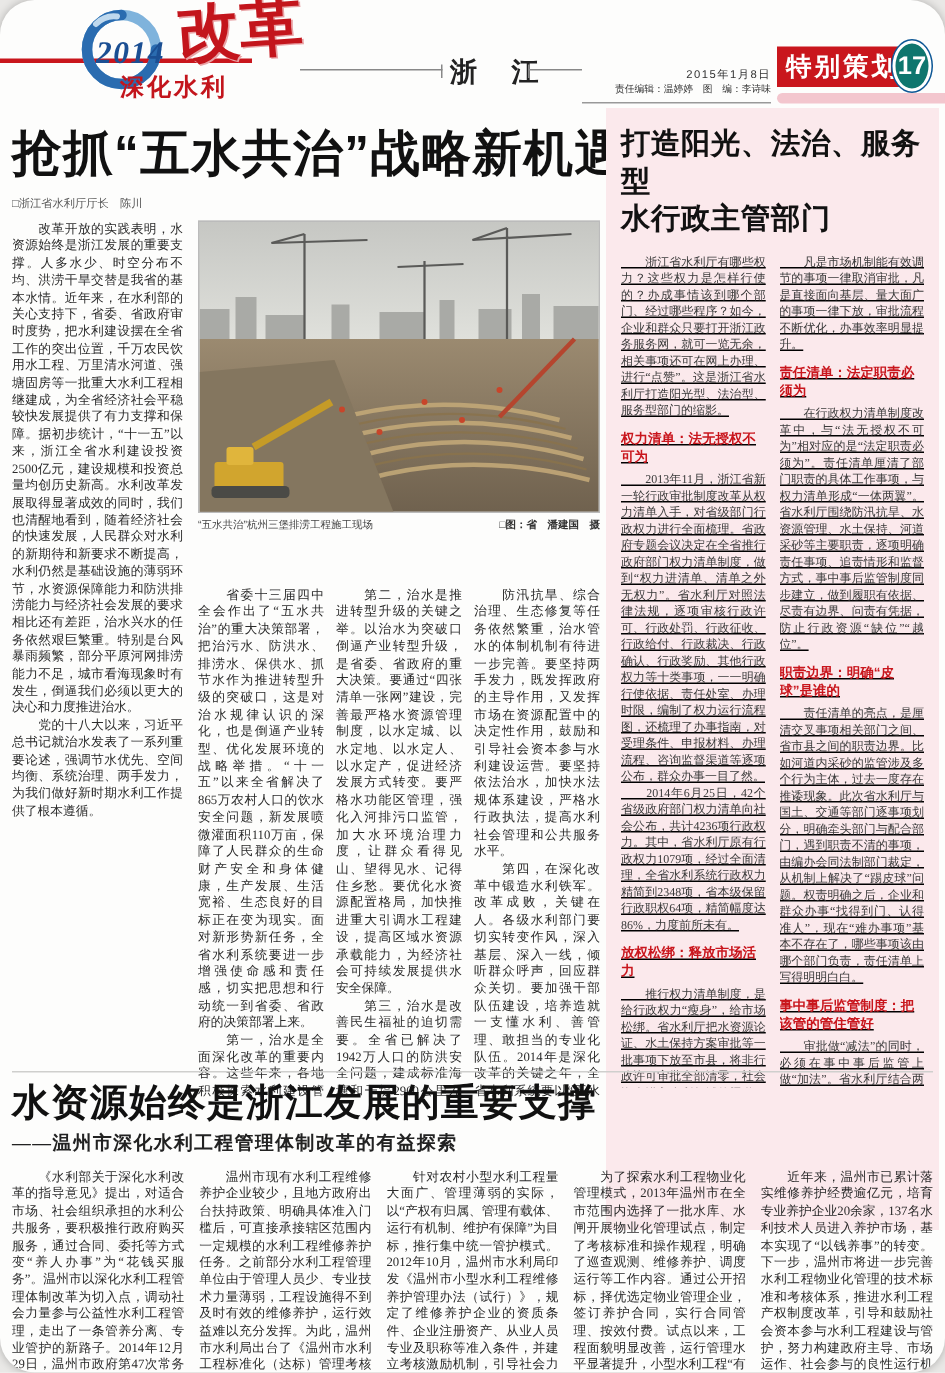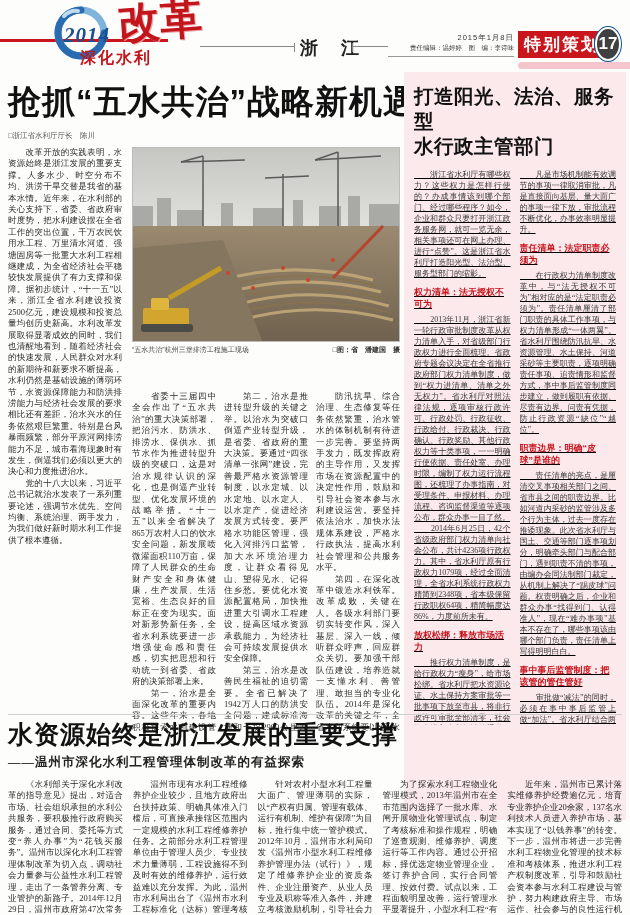--- a/index.html
+++ b/index.html
@@ -2,37 +2,38 @@
 <html><head>
 <meta charset="utf-8">
 <style>
   * { margin:0; padding:0; box-sizing:border-box; }
   html,body { background:#e9e8e6; }
   body { font-family:"Liberation Serif", serif; }
   #page {
     position:relative; width:630px; height:915px; margin:0 auto;
     background:#fdfdfc; overflow:hidden;
     box-shadow:0 0 6px rgba(0,0,0,.25);
+    border-radius:23px;
   }
   
   .masthead { position:absolute; left:0; top:0; width:630px; height:72px; }
   .logo-line { position:absolute; left:0; top:39px; width:168px; height:3px; background:#c9161d; }
   .logo-swirl { position:absolute; left:52px; top:4px; }
   .logo-year { position:absolute; left:64px; top:23px; font:italic 700 21px "Liberation Serif", serif; color:#1b4f93; letter-spacing:1px; }
   .logo-brand { position:absolute; left:118px; top:0px; font:900 42px "Liberation Serif", serif; color:#c3151c; transform:rotate(-4deg); line-height:1; text-shadow:1px 1px 0 #e8a2a5; }
   .logo-sub { position:absolute; left:80px; top:48px; font:700 16px "Liberation Sans", sans-serif; color:#c3151c; letter-spacing:2px; }
   .rule-left { position:absolute; left:200px; top:46px; width:95px; border-top:1px solid #888; }
   .rule-left::after { content:""; position:absolute; right:0; top:-4px; height:9px; border-right:1px solid #888; }
   .rule-right { position:absolute; left:352px; top:46px; width:36px; border-top:1px solid #888; }
   .rule-right::before { content:""; position:absolute; left:0; top:-4px; height:9px; border-left:1px solid #888; }
   .region { position:absolute; left:300px; top:36px; font:700 18px "Liberation Sans", sans-serif; color:#222; letter-spacing:9px; }
   .issue-info { position:absolute; left:388px; top:33px; width:126px; text-align:right; font:400 6.5px "Liberation Sans", sans-serif; color:#333; line-height:10px; border-bottom:1px solid #999; padding-bottom:3px; }
-  .issue-date { font-size:7.5px; letter-spacing:1px; }
+  .issue-date { font-size:7.5px; letter-spacing:1px;margin-top:12px; }
   .section-badge { position:absolute; left:518px; top:31px; width:88px; height:27px; background:#c9161d; color:#fff; font:700 17px "Liberation Sans", sans-serif; letter-spacing:2px; display:flex; align-items:center; justify-content:center; }
-  .page-circle { position:absolute; left:595px; top:27px; width:26px; height:34px; border-radius:50%; background:#404040; border:2px solid #fff; color:#fff; font:700 17px "Liberation Sans", sans-serif; display:flex; align-items:center; justify-content:center; box-shadow:0 0 0 1px #0d5795; }
+  .page-circle { position:absolute; left:595px; top:27px; width:26px; height:34px; border-radius:50%; background:#0f766e; border:2px solid #fff; color:#fff; font:700 17px "Liberation Sans", sans-serif; display:flex; align-items:center; justify-content:center; box-shadow:0 0 0 1px #0d5795; }
   .pink-strip { position:absolute; left:518px; top:62px; width:112px; height:7px; background:#f3c6ce; border-radius:4px 0 0 4px; }
 
   
   .lead { position:absolute; left:8px; top:80px; width:392px; height:632px; }
   .lead h1 { font:900 33px "Liberation Sans", sans-serif; color:#111; letter-spacing:1px; white-space:nowrap; }
   .lead .byline { margin-top:6px; font:400 7.5px "Liberation Sans", sans-serif; color:#555; }
   .lead-body { display:flex; margin-top:6px; }
   .lead-col1 { width:116px; margin-right:10px; height:568px; overflow:hidden; }
   .lead-right { width:268px; }
   .photo-wrap { width:268px; height:195px; border:1px solid #bbb; background:#cfd0cc; position:relative; overflow:hidden; }

